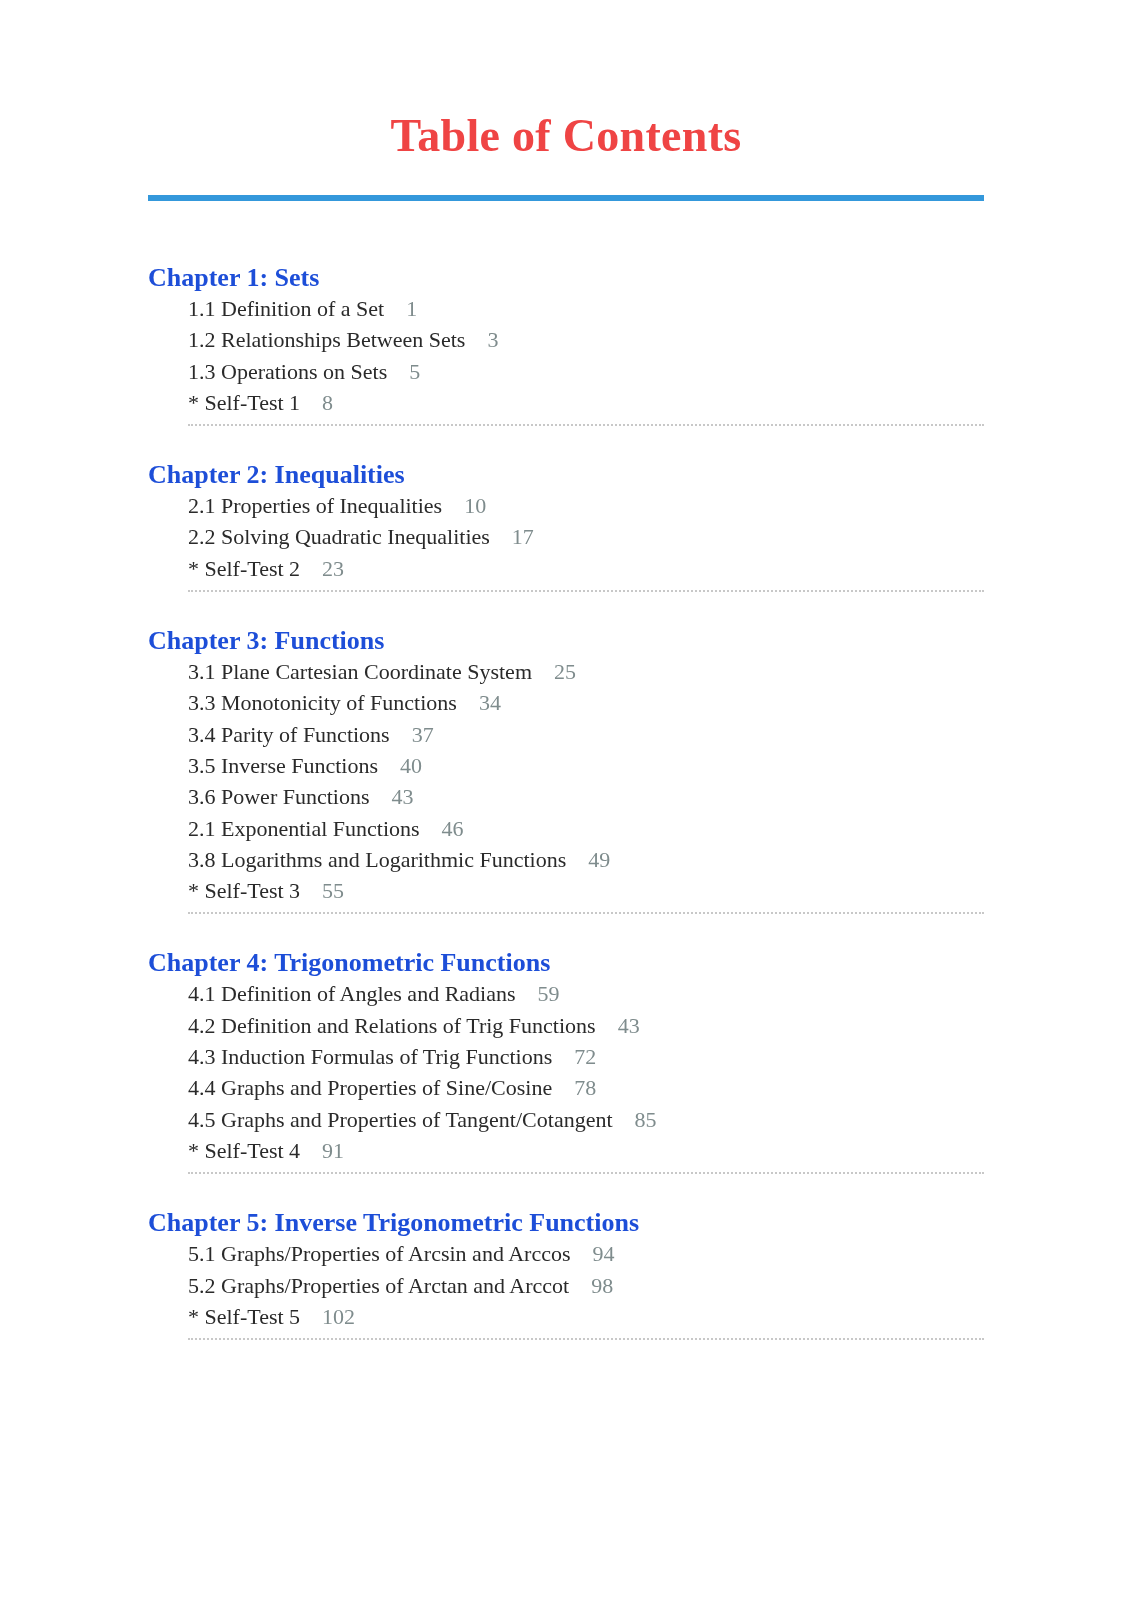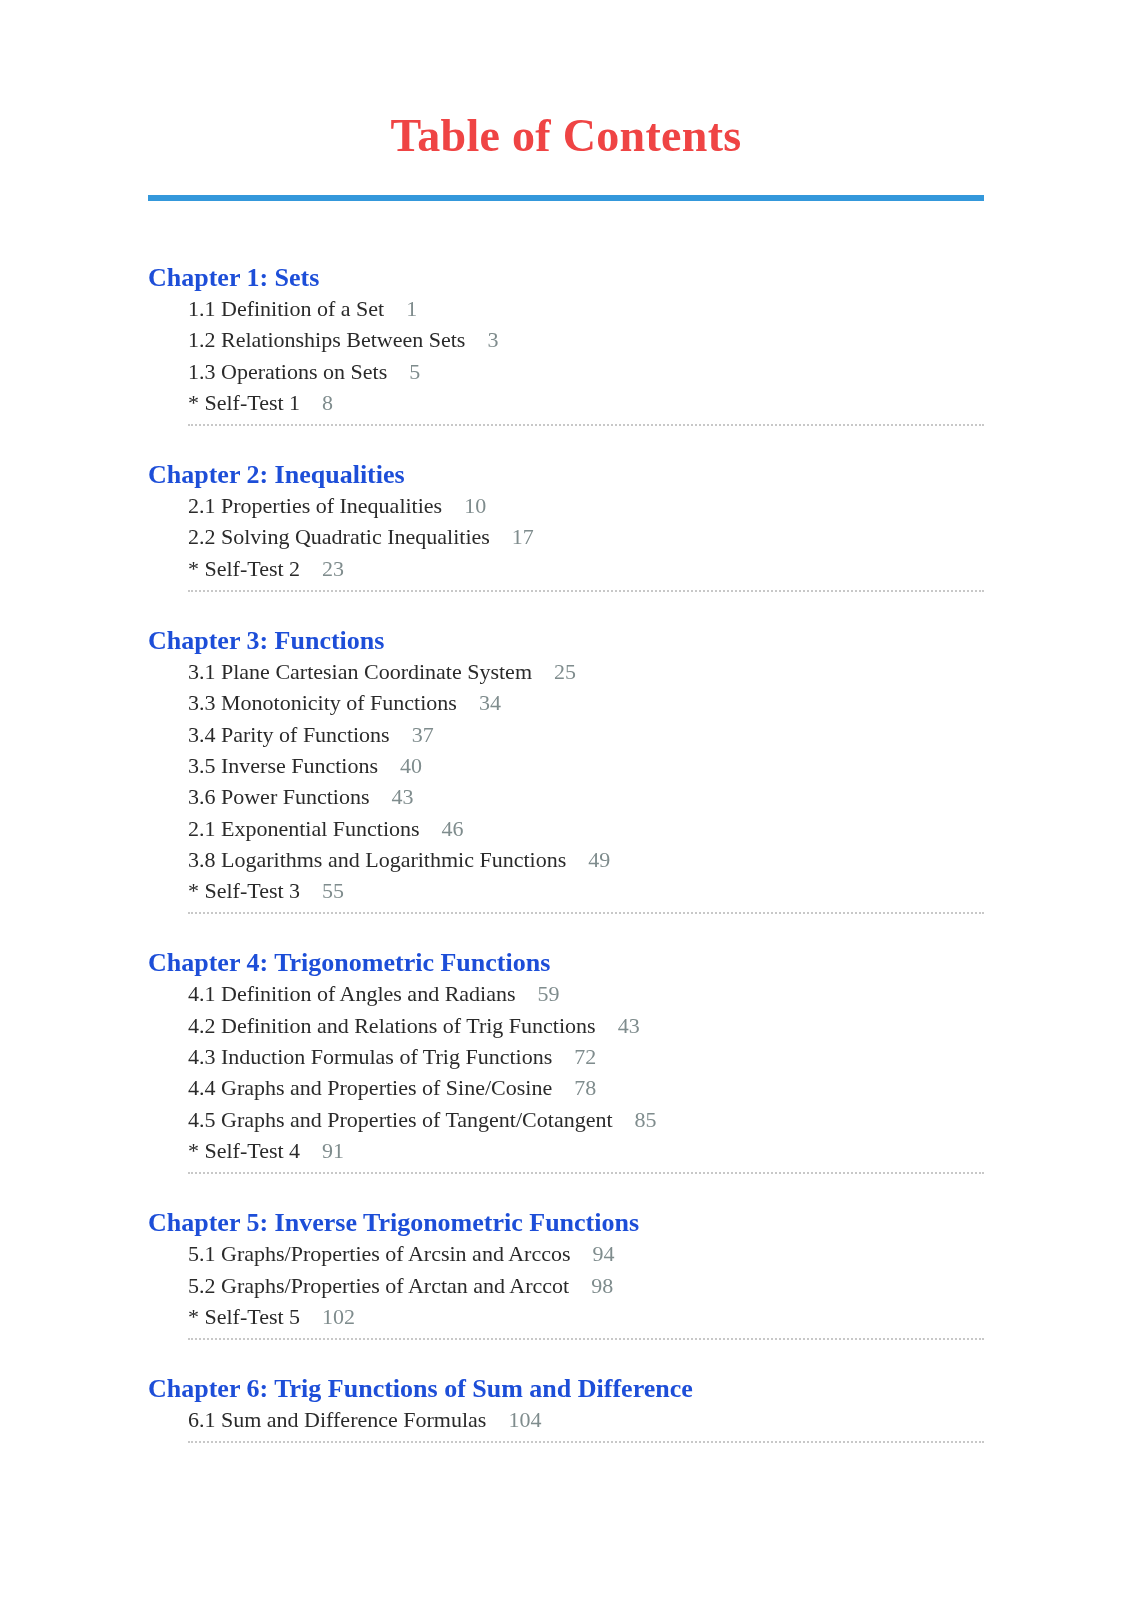--- a/index.html
+++ b/index.html
@@ -70,21 +70,15 @@
 
     <div class="chapter">
       <div class="chapter-title">Chapter 5: Inverse Trigonometric Functions</div>
       <div class="entries">
         <div class="entry"><span>5.1 Graphs/Properties of Arcsin and Arccos</span><span class="pg">94</span></div>
         <div class="entry"><span>5.2 Graphs/Properties of Arctan and Arccot</span><span class="pg">98</span></div>
         <div class="entry"><span>* Self-Test 5</span><span class="pg">102</span></div>
       </div>
     </div>
 
-    <div class="chapter">
-      <div class="chapter-title">Chapter 6: Trig Functions of Sum and Difference</div>
-      <div class="entries">
-        <div class="entry"><span>6.1 Sum and Difference Formulas</span><span class="pg">104</span></div>
-      </div>
-    </div>
 
   </div>
 </div>
 
 </body></html>

